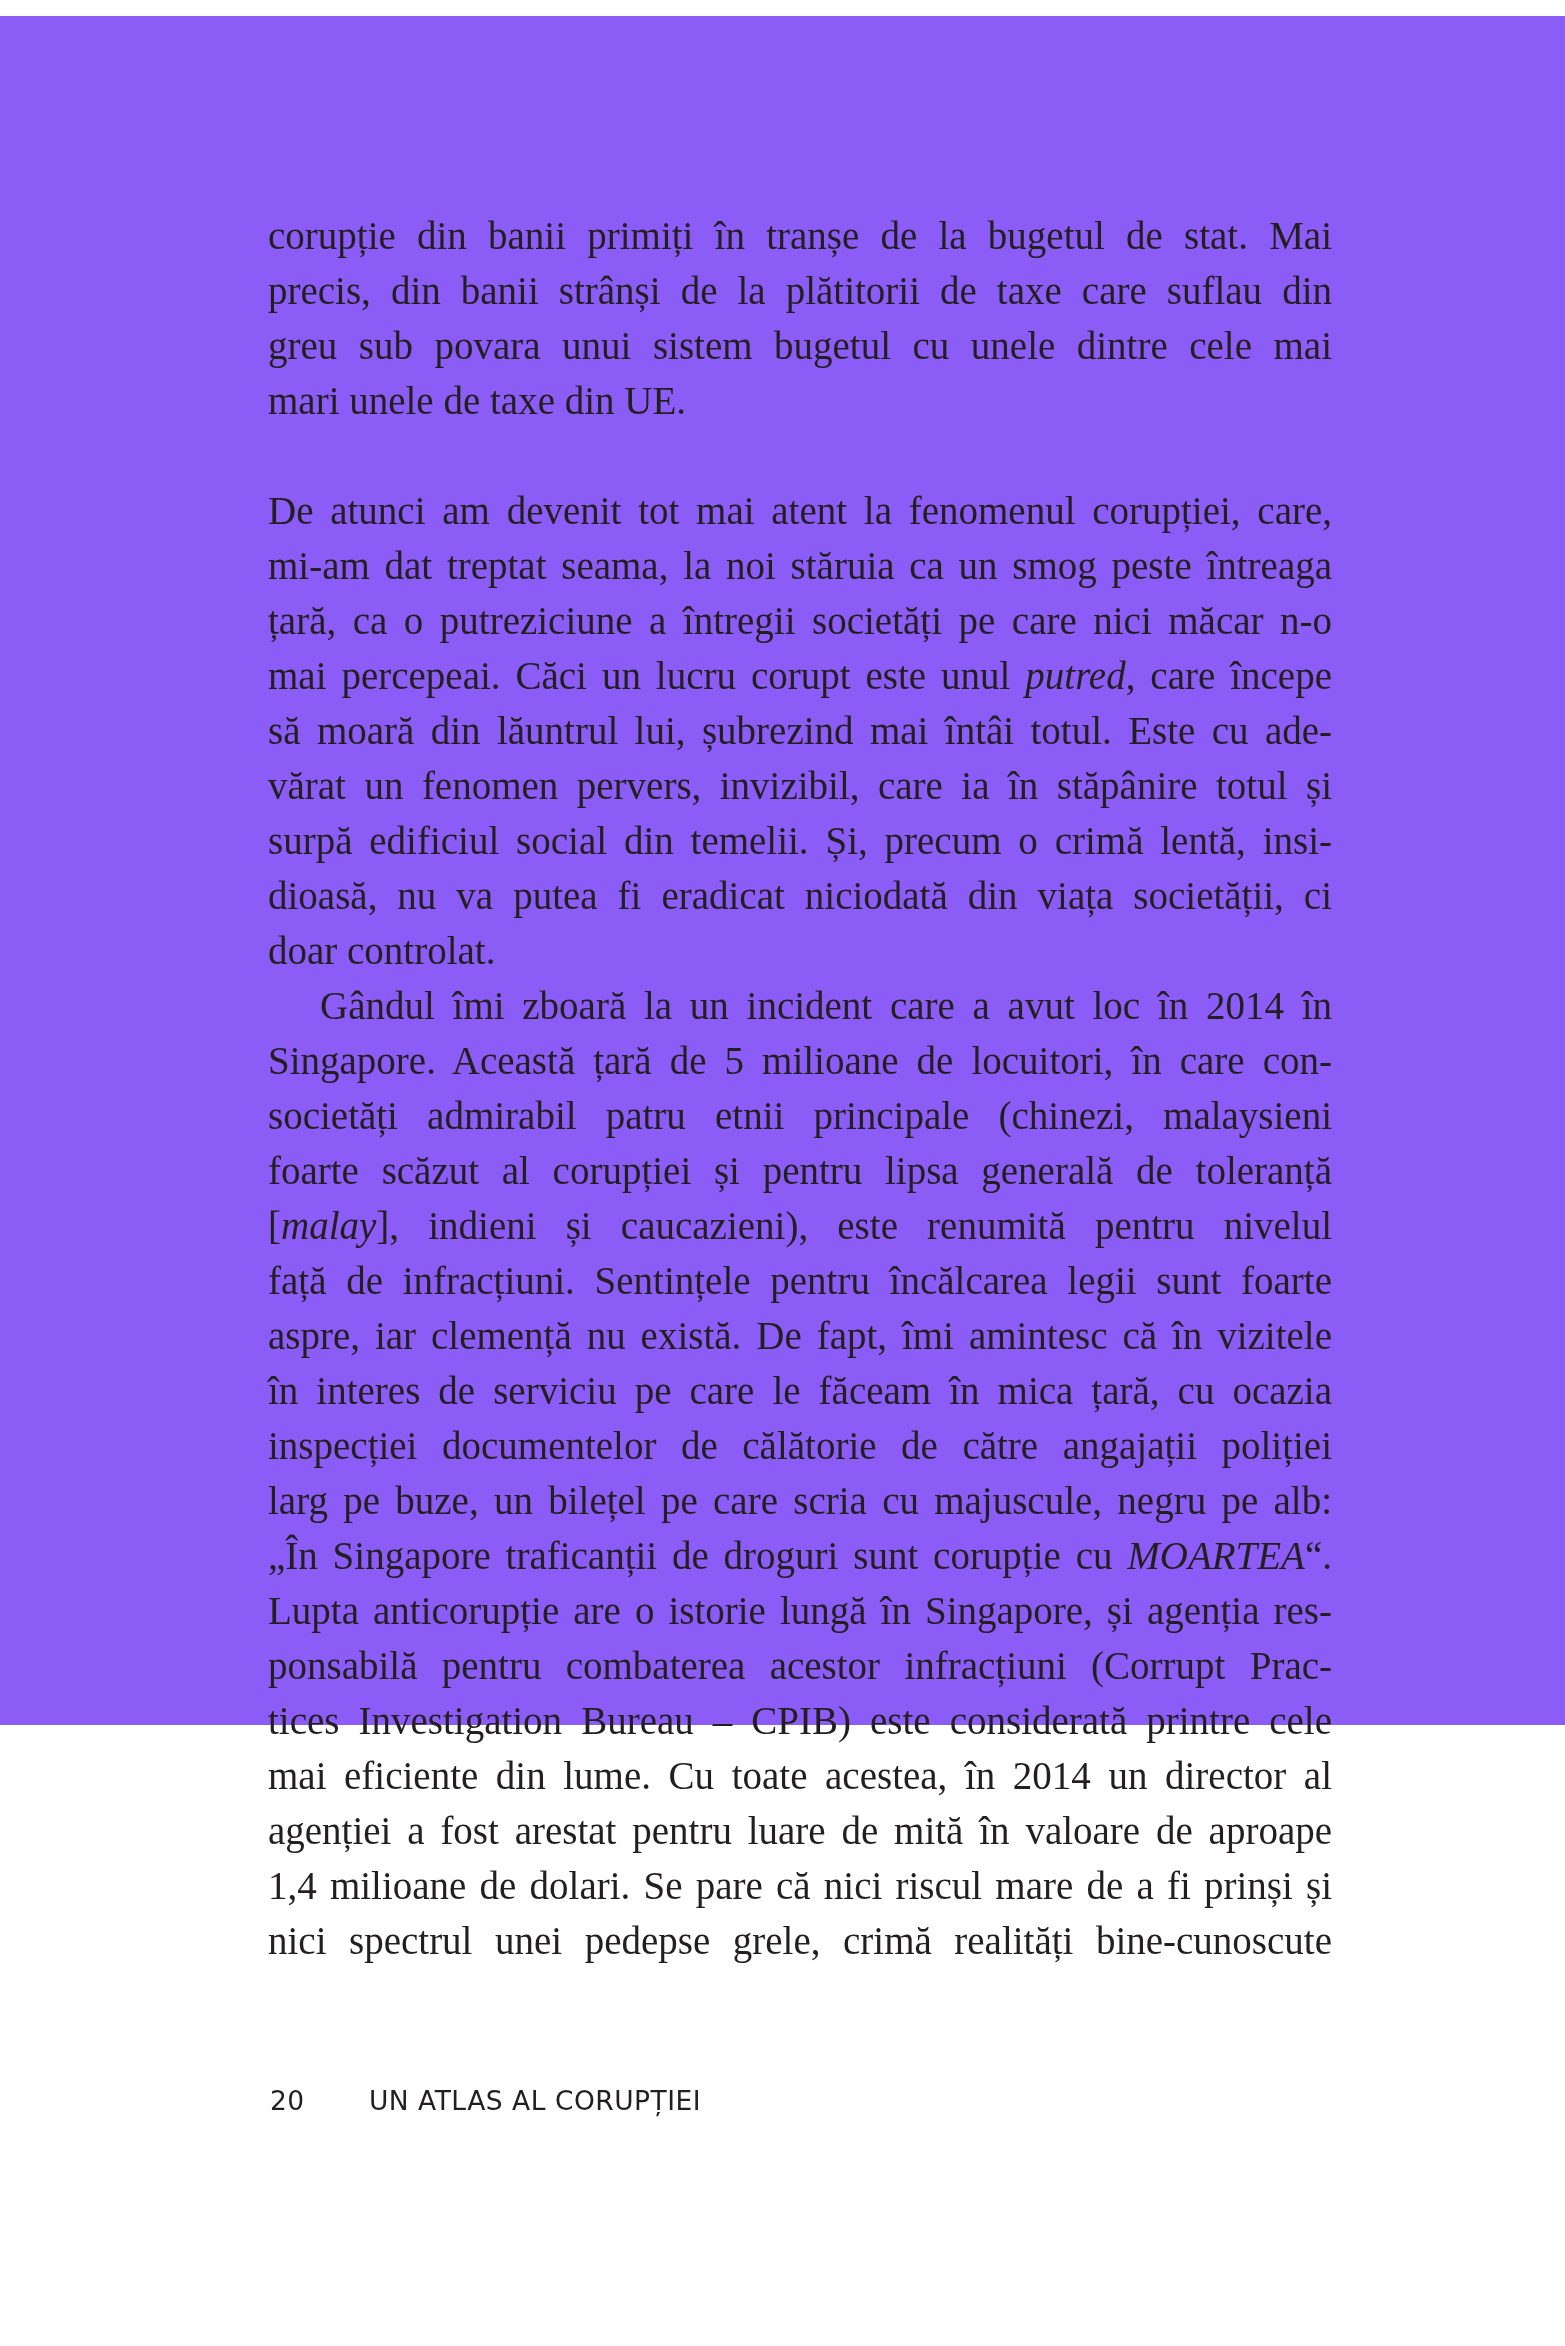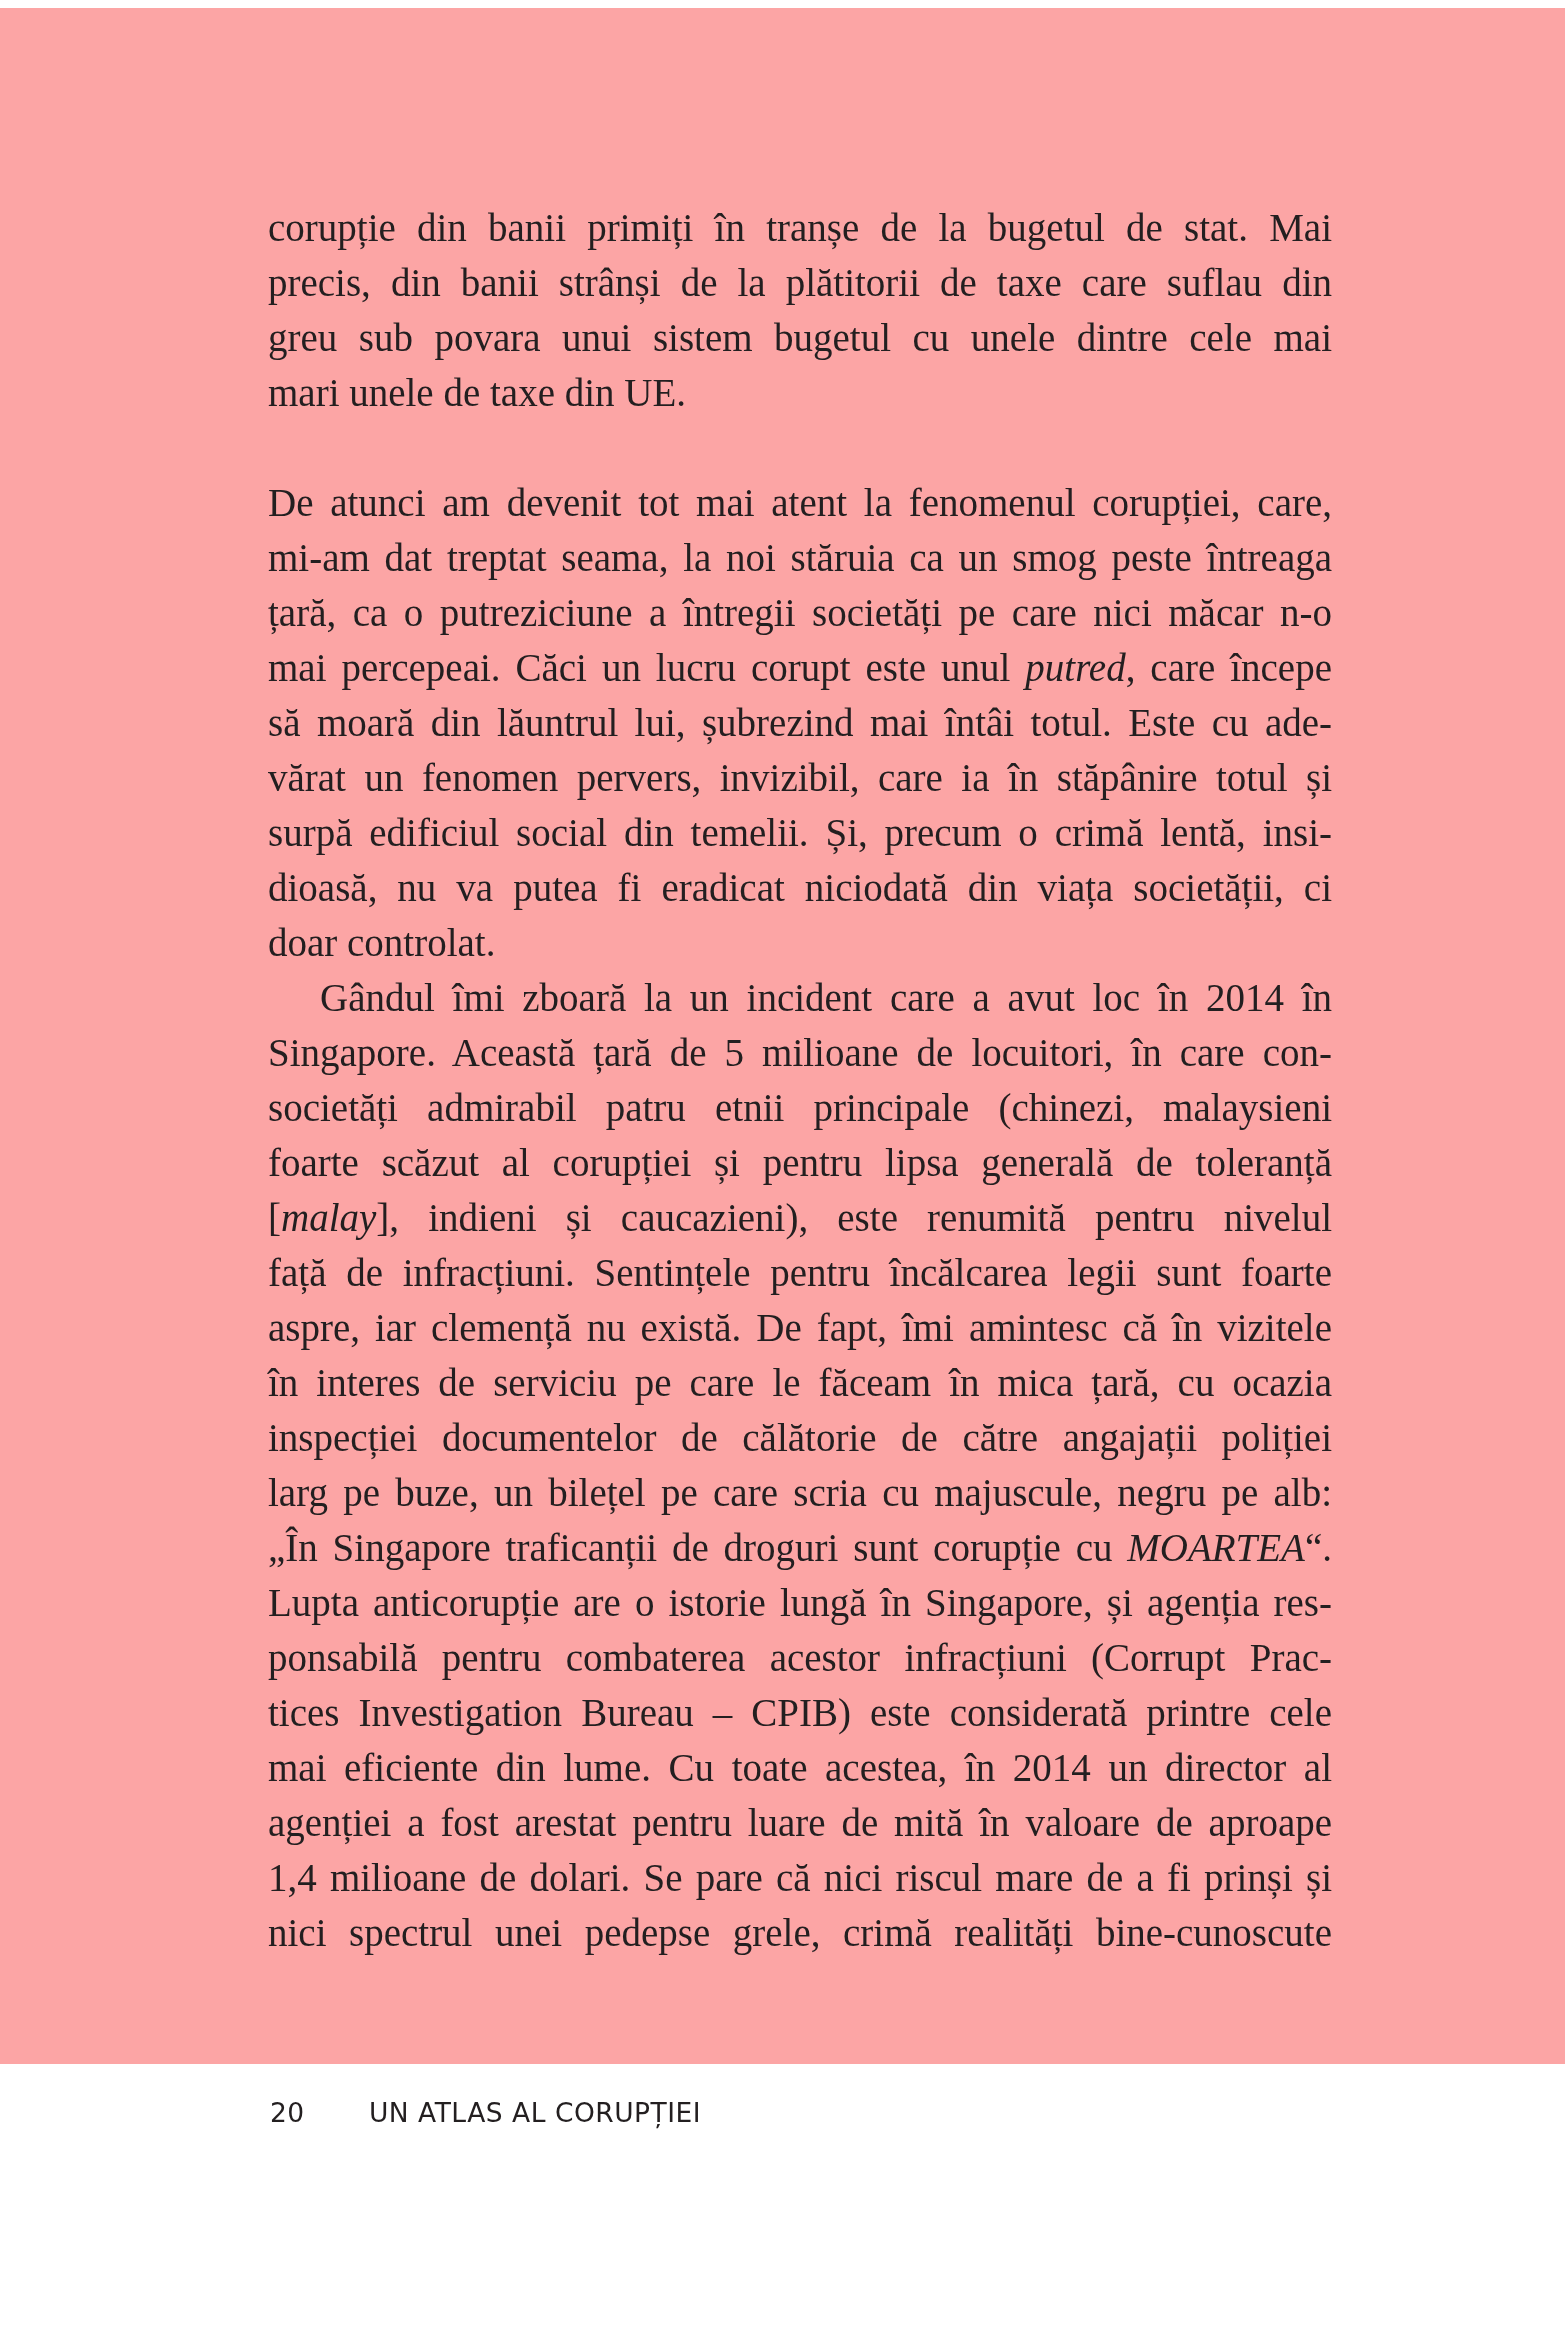--- a/index.html
+++ b/index.html
@@ -9,24 +9,24 @@
     }
     body {
       width: 1565px;
       height: 2347px;
       position: relative;
       overflow: hidden;
       color: #231f20;
     }
     .page {
       position: absolute;
-      left: 0; top: 8px;
+      left: 0; top: 16px;
       width: 1565px;
-      height: 2056px;
-      background: #fca5a5;
+      height: 1709px;
+      background: #8b5cf6;
     }
     .text-block {
       position: absolute;
       left: 268px;
       top: 192px;
       width: 1064px;
       font-family: "Liberation Serif", "DejaVu Serif", serif;
       font-size: 39px;
       line-height: 55px;
     }
@@ -62,21 +62,20 @@
       letter-spacing: 0.5px;
       color: #231f20;
       white-space: nowrap;
     }
     .footer .page-number {
       display: inline-block;
       width: 90px;
     }
     .footer .running-title {
       display: inline-block;
-      margin-top: 20px;
     }
   </style>
 </head>
 <body>
 
 <div class="page">
 
   <div class="text-block">
 
     <div class="paragraph gap-after">

